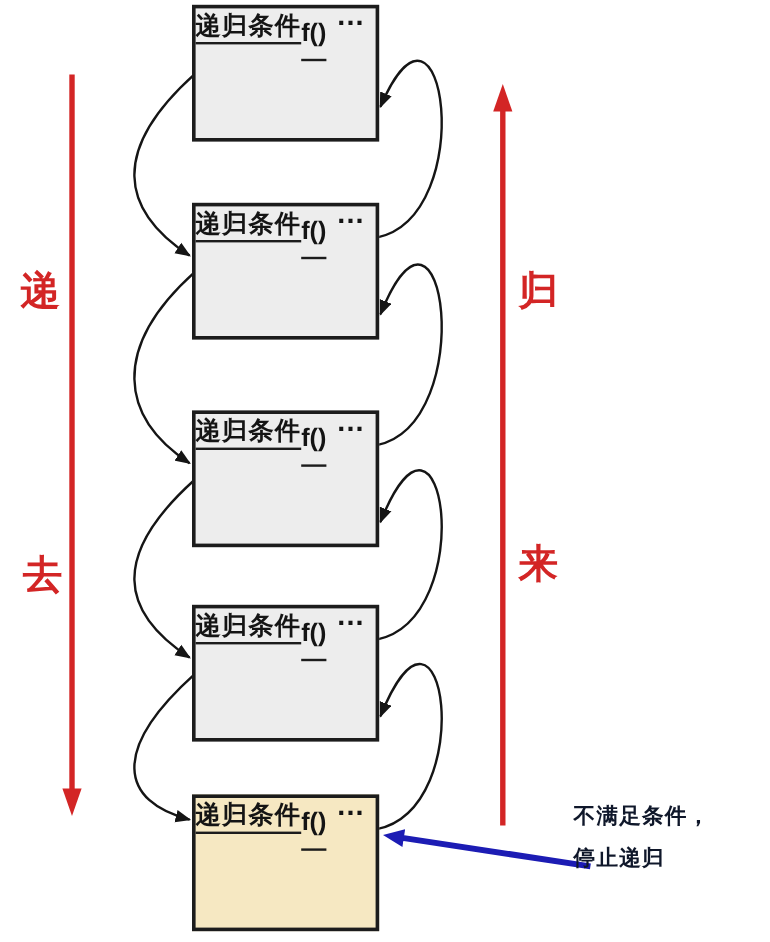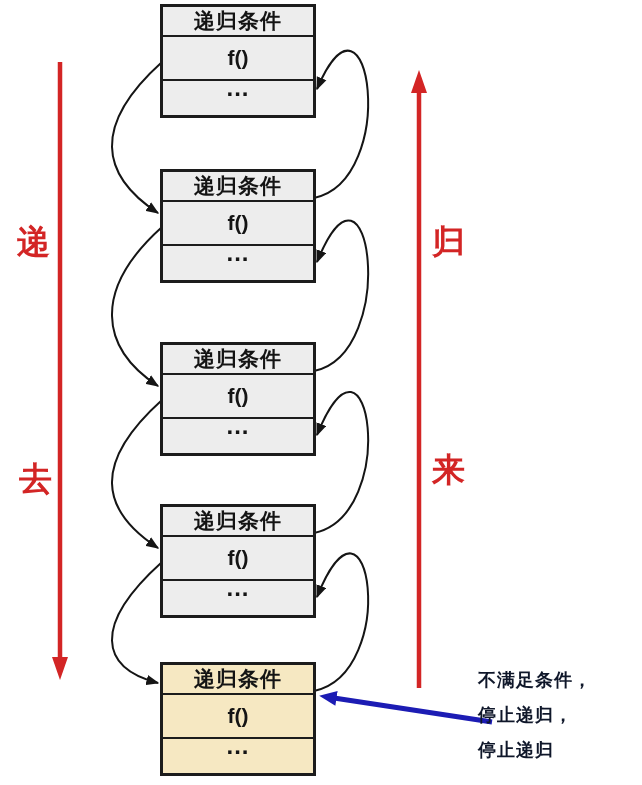--- a/index.html
+++ b/index.html
@@ -6,21 +6,21 @@
   .canvas{
     position:relative;width:642px;height:785px;background:#ffffff;
     font-family:"Liberation Sans","DejaVu Sans",sans-serif;overflow:hidden;
   }
   svg.wires{position:absolute;left:0;top:0;display:block;}
 
   
   .frame{
     position:absolute;left:160px;width:150px;height:108px;
     background:#ededed;border:3px solid #1c1c1c;
-    display:flex;flex-direction:column;z-index:2;
+    display:flex;flex-direction:row;z-index:2;
   }
   .frame.hl{background:#f6e8c2;}
   .row{display:flex;align-items:center;justify-content:center;color:#141414;}
   .row.cond{height:28px;border-bottom:2px solid #1c1c1c;font-size:21px;font-weight:600;letter-spacing:1px;}
   .row.call{height:42px;border-bottom:2px solid #1c1c1c;font-size:21px;font-weight:700;}
   .row.body{flex:1;align-items:flex-start;}
   .row.body span{font-size:24px;font-weight:800;line-height:14px;letter-spacing:1px;}
 
   .red-label{
     position:absolute;color:#d32525;font-weight:700;font-size:33px;line-height:1;z-index:2;
@@ -104,17 +104,16 @@
       </div>
   </div>
 
   <div class="red-label" style="left:17px;top:225px">递</div>
   <div class="red-label" style="left:19px;top:462px">去</div>
   <div class="red-label" style="left:432px;top:225px">归</div>
   <div class="red-label" style="left:432px;top:453px">来</div>
 
   <div class="blue-note">
     <div>不满足条件，</div>
-    <div>停止递归，</div>
     <div>停止递归</div>
   </div>
 
 </div>
 
 </body></html>

